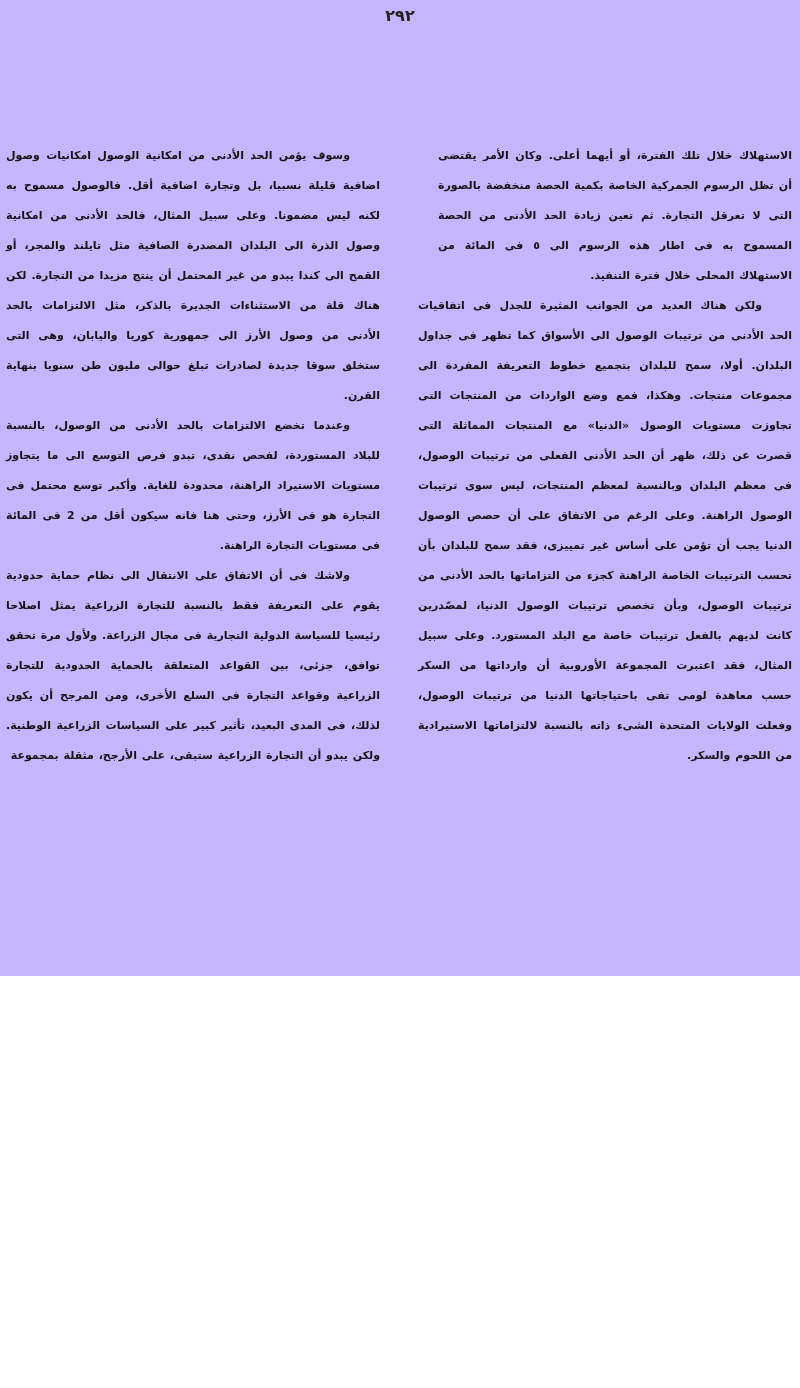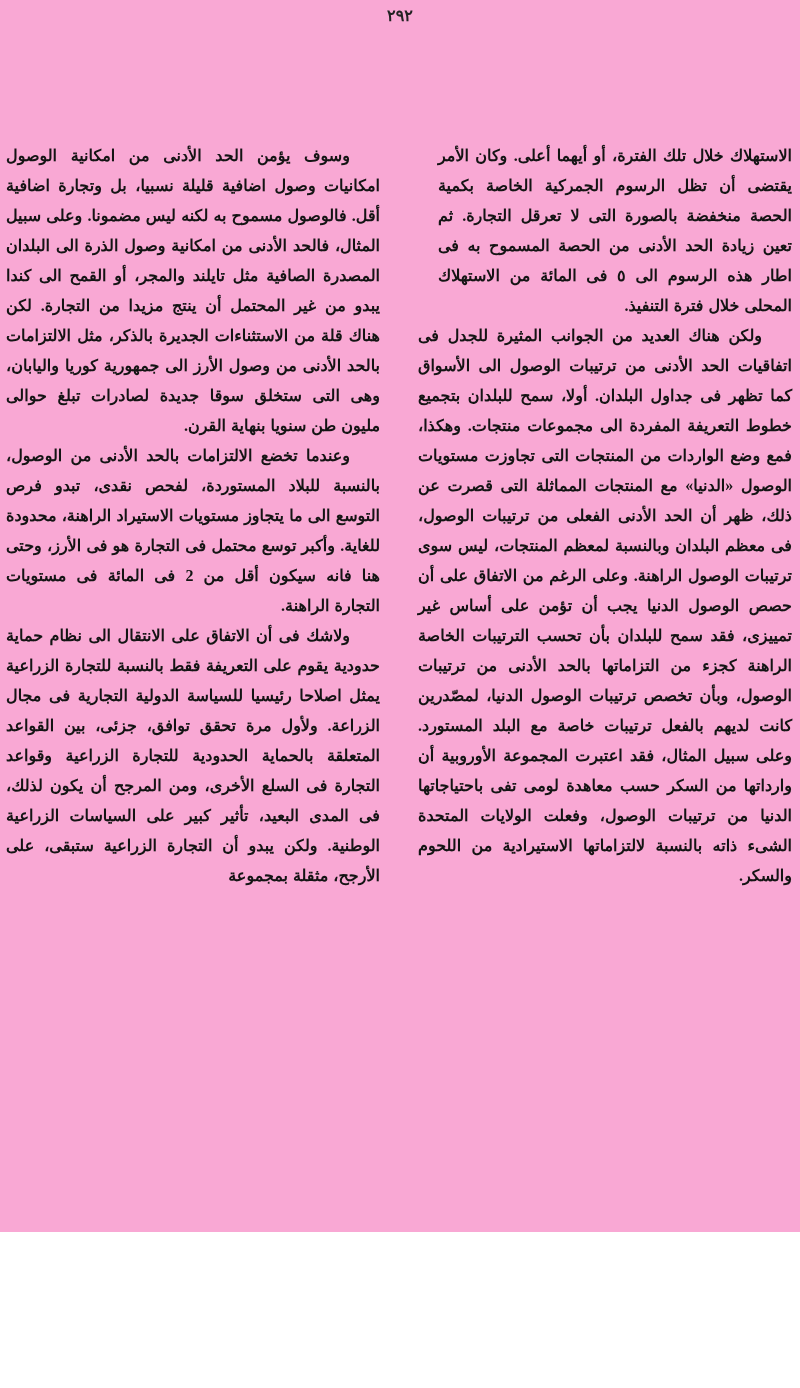--- a/index.html
+++ b/index.html
@@ -10,25 +10,24 @@
   body {
     width: 800px;
     height: 1388px;
     position: relative;
     font-family: "DejaVu Sans", sans-serif;
     color: #141414;
     overflow: hidden;
   }
   .page {
     width: 800px;
-    height: 1232px;
-    background: #f9a8d4;
+    height: 976px;
+    background: #c4b5fd;
     box-sizing: border-box;
     padding-top: 6px;
-    font-family: Liberation Serif, serif;
   }
   .page-number {
     text-align: center;
     font-size: 16px;
     font-weight: 700;
     color: #222;
     letter-spacing: 2px;
   }
   .columns {
     direction: rtl;
@@ -39,21 +38,21 @@
     margin-top: 116px;
     padding: 0 8px 0 6px;
     box-sizing: border-box;
   }
   .column {
     width: 374px;
     flex: 0 0 374px;
   }
   .para {
     margin: 0;
-    font-size: 16px;
+    font-size: 11px;
     font-weight: 700;
     line-height: 30px;
     text-align: justify;
     text-justify: inter-word;
     text-indent: 30px;
     word-spacing: 1px;
     direction: rtl;
     unicode-bidi: embed;
   }
   .para.no-indent {

